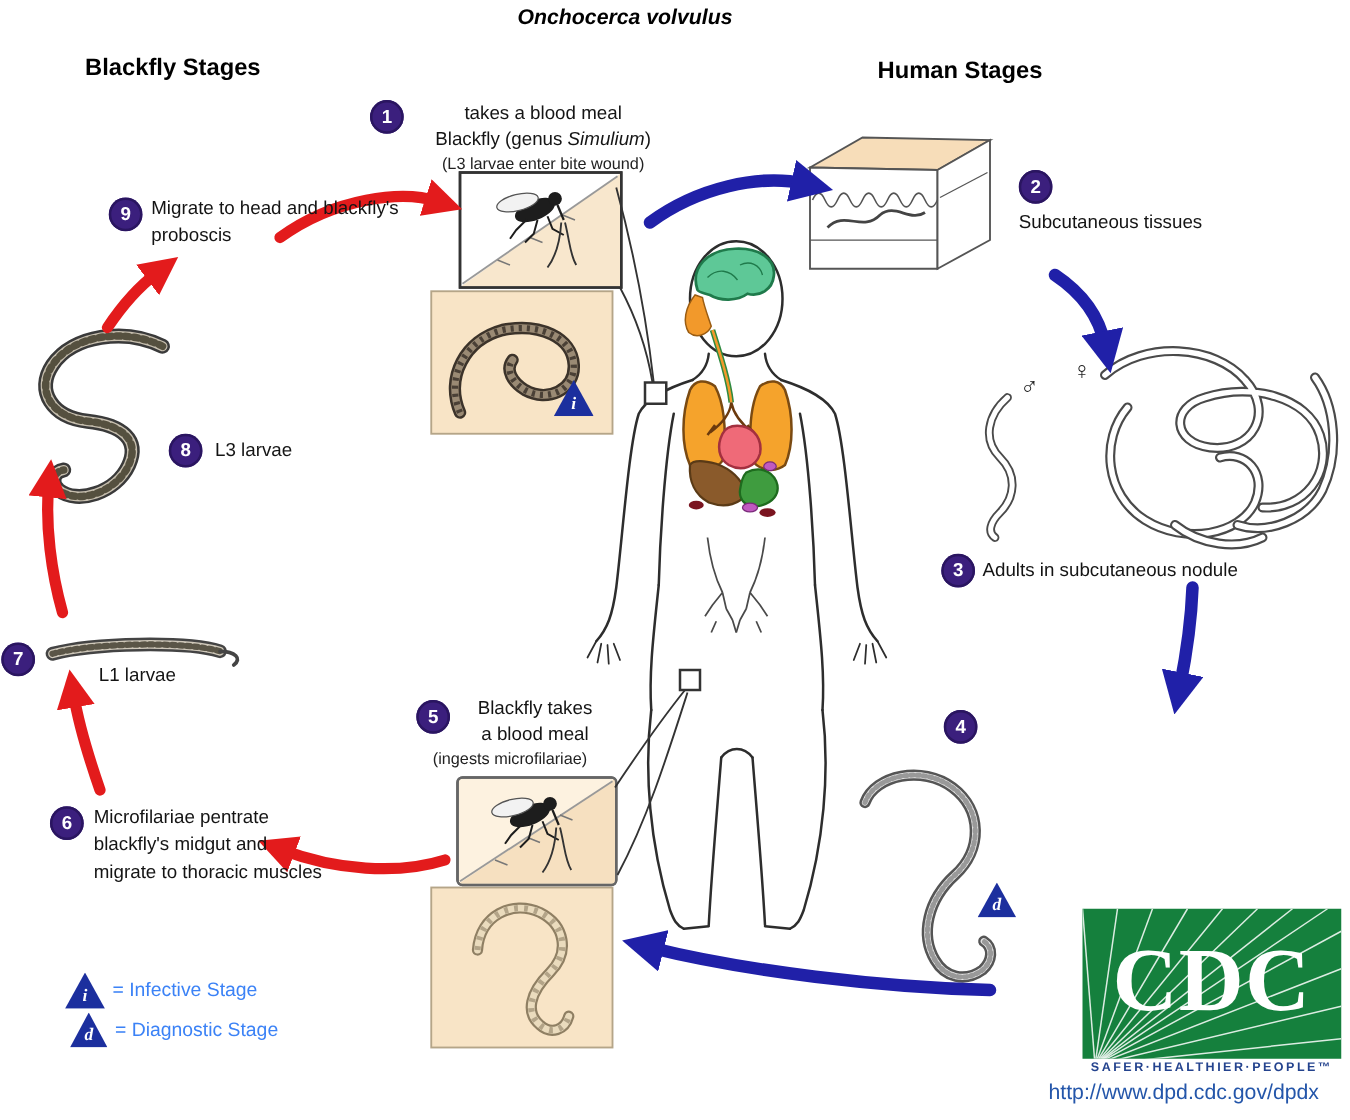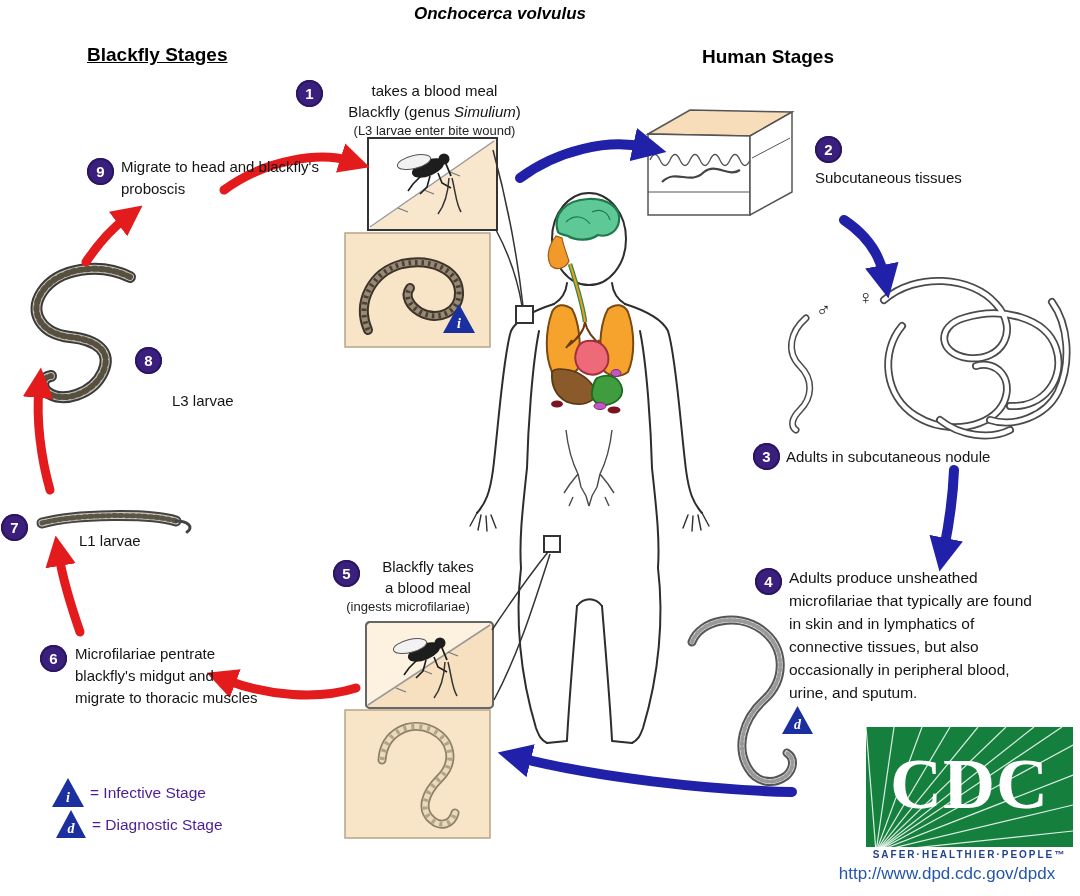--- a/index.html
+++ b/index.html
@@ -14,21 +14,21 @@
          display:flex;align-items:center;justify-content:center;
          box-shadow:inset 0 0 0 2px #2a1560;}
   .step{font-size:15px;line-height:1.4;color:#141414;}
   .sub{font-size:13px;color:#222;}
   .ctr{text-align:center;}
   .tri{position:absolute;z-index:3;background:#1c2f9e;
        clip-path:polygon(50% 0,100% 100%,0 100%);
        display:flex;align-items:flex-end;justify-content:center;}
   .tri span{color:#fff;font-family:"Liberation Serif",serif;font-style:italic;
             font-weight:bold;font-size:14px;line-height:1;padding-bottom:2px;}
-  .legend-label{font-size:15.5px;color:#4c1d95;}
+  .legend-label{font-size:15.5px;color:#3b82f6;}
   .sex{position:absolute;z-index:2;font-size:20px;color:#222;font-weight:bold;}
   .cdc-box{position:absolute;z-index:2;left:866px;top:727px;width:207px;height:120px;
            background:#15803d;overflow:hidden;}
   .cdc-box svg{position:absolute;left:0;top:0;}
   .cdc-letters{position:absolute;left:0;top:2px;width:100%;text-align:center;
                font-family:"Liberation Serif",serif;font-weight:bold;font-size:72px;
                line-height:110px;color:#fff;letter-spacing:1px;}
   .cdc-tagline{position:absolute;z-index:2;left:866px;top:849px;width:207px;text-align:center;
                font-size:10px;font-weight:bold;color:#24438e;letter-spacing:2px;}
   .cdc-url{position:absolute;z-index:2;left:818px;top:864px;width:258px;text-align:center;
@@ -196,54 +196,53 @@
     <g fill="none" stroke="#2020a8" stroke-width="10" stroke-linecap="round">
       <path d="M520,178 C558,150 608,139 644,147" marker-end="url(#ab)"></path>
       <path d="M844,220 C868,236 880,256 884,276" marker-end="url(#ab)"></path>
       <path d="M954,470 C953,497 949,524 944,549" marker-end="url(#ab)"></path>
       <path d="M792,792 C706,790 596,777 520,758" marker-end="url(#ab)"></path>
     </g>
   </svg>
 
   <div class="txt title" style="left:300px;top:4px;width:400px;">Onchocerca volvulus</div>
 
-  <div class="txt hdr" style="left:87px;top:44px;text-decoration:underline;">Blackfly Stages</div>
+  <div class="txt hdr" style="left:68px;top:44px;">Blackfly Stages</div>
   <div class="txt hdr" style="left:702px;top:46px;">Human Stages</div>
 
   <div class="badge" style="left:296px;top:80px;">1</div>
   <div class="txt step ctr" style="left:322px;top:80px;width:225px;">
     <div>takes a blood meal</div>
     <div><span>Blackfly (genus </span><i>Simulium</i><span>)</span></div>
     <div class="sub">(L3 larvae enter bite wound)</div>
   </div>
 
   <div class="badge" style="left:815px;top:136px;">2</div>
   <div class="txt step" style="left:815px;top:167px;width:220px;">Subcutaneous tissues</div>
 
   <div class="badge" style="left:753px;top:443px;">3</div>
   <div class="txt step" style="left:786px;top:446px;width:300px;">Adults in subcutaneous nodule</div>
 
   <div class="badge" style="left:755px;top:568px;">4</div>
-  <div class="txt step" style="left:789px;top:566px;width:258px;line-height:23px;font-size:15.5px;">Adults produce unsheathed microfilariae that typically are found in skin and in lymphatics of connective tissues, but also occasionally in peripheral blood, urine, and sputum.</div>
 
   <div class="badge" style="left:333px;top:560px;">5</div>
   <div class="txt step ctr" style="left:318px;top:556px;width:180px;">
     <div style="padding-left:40px;">Blackfly takes</div>
     <div style="padding-left:40px;">a blood meal</div>
     <div class="sub">(ingests microfilariae)</div>
   </div>
 
   <div class="badge" style="left:40px;top:645px;">6</div>
   <div class="txt step" style="left:75px;top:643px;width:185px;line-height:22px;">Microfilariae pentrate blackfly's midgut and migrate to thoracic muscles</div>
 
   <div class="badge" style="left:1px;top:514px;">7</div>
   <div class="txt step" style="left:43px;top:530px;margin-left:36px;">L1 larvae</div>
 
   <div class="badge" style="left:135px;top:347px;">8</div>
-  <div class="txt step" style="left:172px;top:350px;margin-top:40px;">L3 larvae</div>
+  <div class="txt step" style="left:172px;top:350px;">L3 larvae</div>
 
   <div class="badge" style="left:87px;top:158px;">9</div>
   <div class="txt step" style="left:121px;top:156px;width:205px;line-height:22px;">Migrate to head and blackfly's proboscis</div>
 
   <div class="sex" style="left:816px;top:298px;">♂</div>
   <div class="sex" style="left:858px;top:286px;">♀</div>
 
   <div class="tri" style="left:443px;top:304px;width:32px;height:29px;">
     <span>i</span>
   </div>

